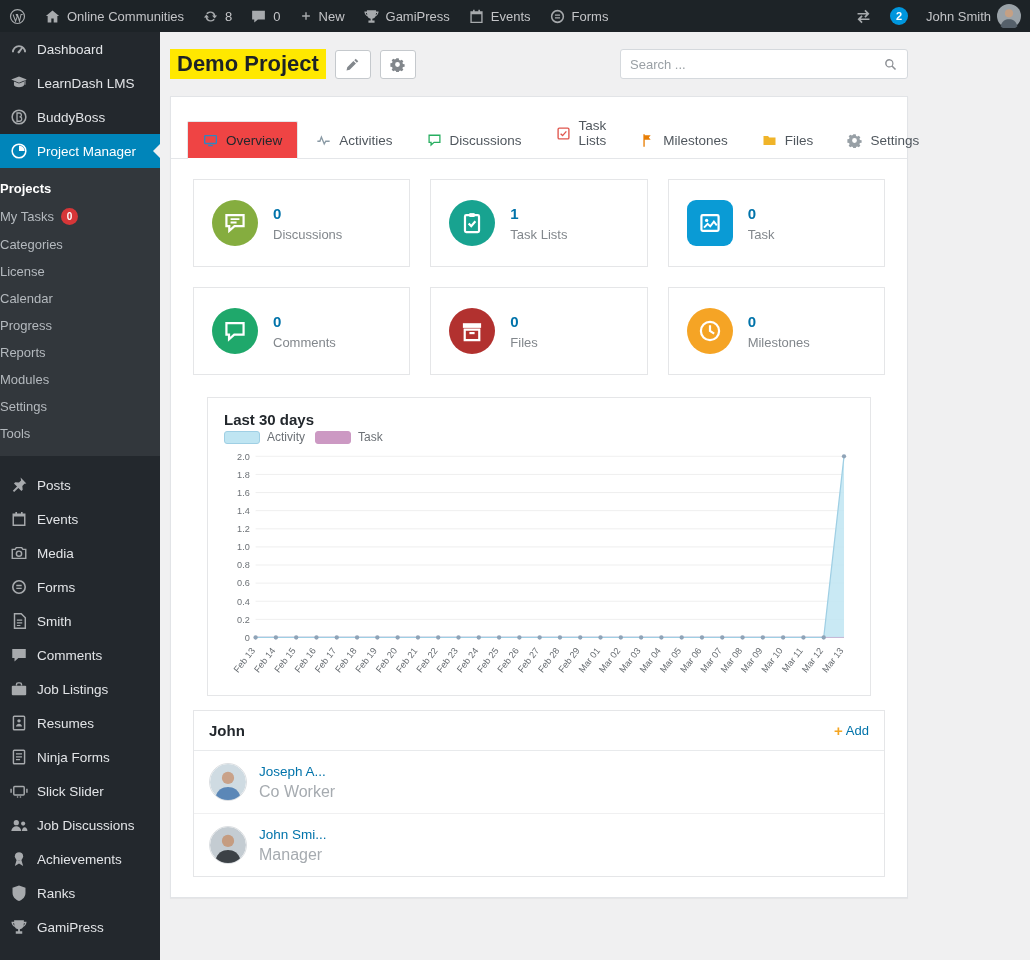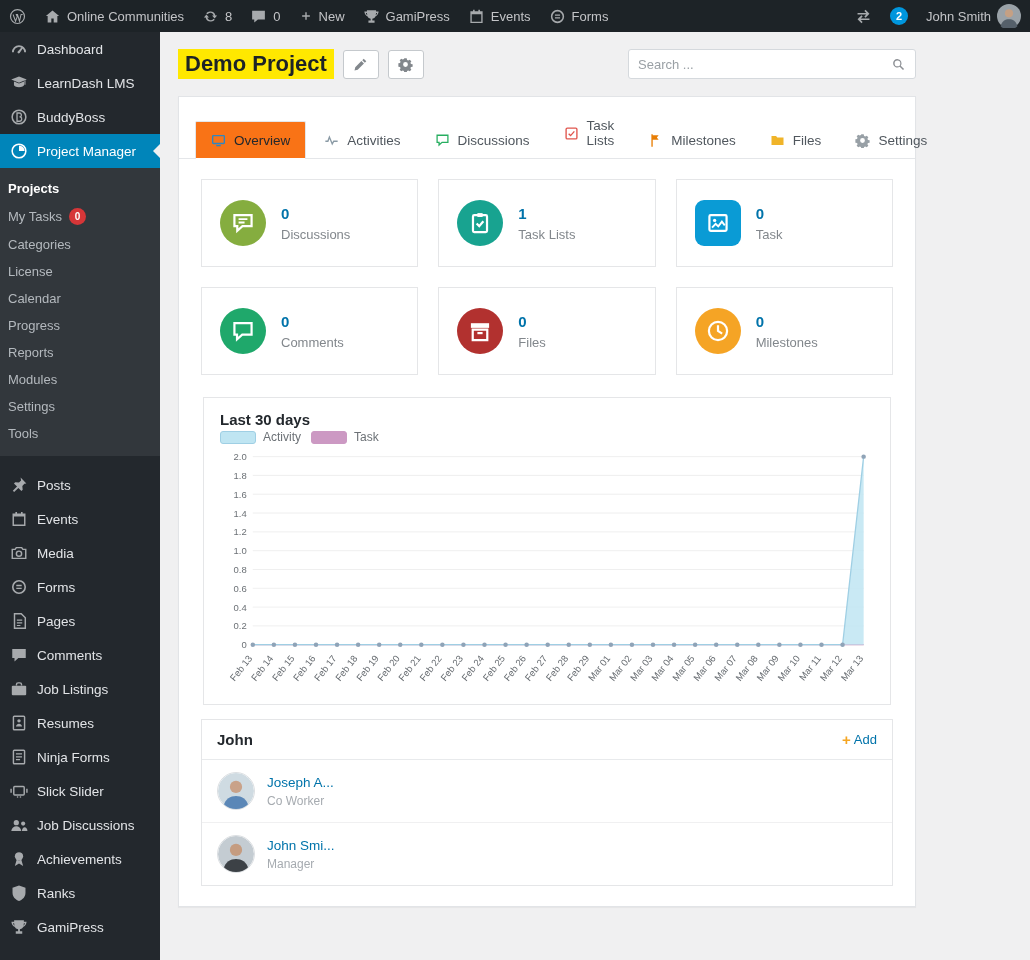--- a/index.html
+++ b/index.html
@@ -21,68 +21,68 @@
 .ab-avatar svg{width:100%;height:100%;display:block}
 
 
 .sidebar{position:absolute;top:32px;left:0;width:160px;height:928px;background:#23282d;color:#eee;overflow:hidden}
 .menu-item{position:relative;display:flex;align-items:center;gap:9px;padding:8px 10px;font-size:13.5px;color:#e2e4e7;cursor:pointer}
 .menu-item .mi-icon{color:#a7aaad}
 .menu-item.active{background:var(--accent);color:#fff}
 .menu-item.active .mi-icon{color:#fff}
 .menu-item.active::after{content:"";position:absolute;right:0;top:50%;transform:translateY(-50%);border:7px solid transparent;border-right-color:#f0f0f1}
 .submenu{background:#32373c;padding:7px 0 9px}
-.sub-item{display:flex;align-items:center;padding:6px 8px;font-size:13px;color:#b4b9be;cursor:pointer}
+.sub-item{display:flex;align-items:center;padding:6px 0;font-size:13px;color:#b4b9be;cursor:pointer}
 .sub-item.current{color:#fff;font-weight:700}
 .badge{margin-left:7px;background:var(--badge);color:#fff;font-size:10px;font-weight:700;min-width:17px;height:17px;border-radius:9px;display:inline-flex;align-items:center;justify-content:center;padding:0 5px}
 .menu-bottom{padding-top:12px}
 
 
-.main{position:absolute;left:160px;top:32px;width:774px;height:928px;padding:14px 18px 0;overflow:hidden}
+.main{position:absolute;left:152px;top:32px;width:774px;height:928px;padding:14px 18px 0;overflow:hidden}
 .header-row{display:flex;align-items:center;height:36px}
 .page-title{font-size:22px;font-weight:700;color:#1d2327;background:var(--highlight);padding:3px 7px;line-height:1.1}
 .icon-btn{width:36px;height:29px;background:#fff;border:1px solid #c5c9cd;border-radius:3px;display:inline-flex;align-items:center;justify-content:center;color:#82878c;cursor:pointer;margin-left:9px}
 .icon-btn .svg-icon{width:15px;height:15px}
 .search-box{margin-left:auto;width:288px;height:30px;background:#fff;border:1px solid #d5d9dd;border-radius:3px;display:flex;align-items:center;padding:0 9px;gap:16px}
 .search-box input{flex:1;border:none;outline:none;font-size:13px;color:#50575e;font-family:inherit;background:transparent}
 .search-box input::placeholder{color:#9aa0a5}
 .search-box .svg-icon{width:15px;height:15px;color:#8c8f94;cursor:pointer}
 
 .card{background:#fff;border:1px solid #e2e4e7;margin-top:14px;box-shadow:0 1px 1px rgba(0,0,0,.04)}
 
 .tabs{display:flex;align-items:flex-end;padding:9px 16px 0;border-bottom:1px solid #e4e6e9;gap:2px}
 .tab{display:flex;align-items:center;gap:8px;padding:11px 15px;font-size:13.5px;color:#50575e;cursor:pointer;border:1px solid transparent;border-bottom:none;margin-bottom:-1px;border-radius:2px 2px 0 0;position:relative}
-.tab.active{background:#f97316;border-color:#e4e6e9;color:#23282d}
+.tab.active{background:#ef4444;border-color:#e4e6e9;color:#23282d}
 .tab.active::after{content:"";position:absolute;left:0;right:0;bottom:-1px;height:2px;background:#fff}
 
 .stats{display:grid;grid-template-columns:repeat(3,1fr);gap:20px;padding:20px 22px}
 .stat-card{border:1px solid #e5e6e8;height:88px;display:flex;align-items:center;padding:0 18px;gap:15px;background:#fff}
 .stat-icon{width:46px;height:46px;display:inline-flex;align-items:center;justify-content:center;color:#fff;flex:none}
 .stat-icon svg{width:26px;height:26px}
 .stat-count{color:var(--link);font-weight:700;font-size:15px}
 .stat-label{color:#82878c;font-size:13px;margin-top:5px}
 
-.chart-box{margin:2px 24px 0;border:1px solid #e5e6e8;padding:13px 16px 6px}
+.chart-box{margin:2px 36px 0;border:1px solid #e5e6e8;padding:13px 16px 6px}
 .chart-title{font-size:15px;font-weight:700;color:#23282d}
 .legend{display:flex;justify-content:flex-start;gap:10px;margin:2px 0 4px}
 .legend-item{display:inline-flex;align-items:center;gap:7px;color:#6c7176;font-size:12px}
 .legend-swatch{width:36px;height:13px;border-radius:3px;border:1px solid rgba(0,0,0,.15)}
 .chart-wrap{line-height:0}
 
 .users-box{margin:14px 22px 20px;border:1px solid #e5e6e8}
 .users-header{display:flex;align-items:center;justify-content:space-between;padding:11px 15px;border-bottom:1px solid #e8eaec}
 .users-title{font-size:15px;font-weight:700;color:#23282d}
 .add-link{font-size:13px;color:var(--link);text-decoration:none;cursor:pointer;display:inline-flex;align-items:center;gap:3px}
 .add-link .plus{color:#f5a623;font-weight:700;font-size:15px}
 .user-row{display:flex;align-items:center;gap:12px;padding:12px 15px;border-top:1px solid #f0f0f1;cursor:pointer}
 .user-row:first-child{border-top:none}
 .avatar{width:38px;height:38px;border-radius:50%;overflow:hidden;border:1px solid #dcdfe2;flex:none;line-height:0}
 .avatar svg{width:100%;height:100%;display:block}
 .user-name{color:var(--link);font-size:13.5px;text-decoration:none;display:inline-block}
-.user-role{color:#a6abb0;font-size:12px;margin-top:4px}
+.user-role{color:#a6abb0;font-size:16px;margin-top:4px}
 </style>
 </head>
 <body>
 
 <div class="adminbar">
   <div class="ab-item">
     <span class="svg-icon">
         <svg xmlns="http://www.w3.org/2000/svg" viewBox="0 0 20 20" fill="currentColor">
           <circle cx="10" cy="10" r="8.2" fill="none" stroke="currentColor" stroke-width="1.4"></circle>
           <path d="M4.8 7.6l2.9 7.9 2-5.4-1.1-2.5h1.4l2.3 7.9 1.9-7.9h1.9" fill="none" stroke="currentColor" stroke-width="1.2"></path>
@@ -277,21 +277,21 @@
         </span>
         <span class="mi-label">Forms</span>
       </div>
       <div class="menu-item">
         <span class="svg-icon i18 mi-icon">
           <svg xmlns="http://www.w3.org/2000/svg" viewBox="0 0 20 20" fill="currentColor">
             <path d="M5 2h7.5L17 6.5V18H5z" fill="none" stroke="currentColor" stroke-width="1.6"></path>
             <path d="M7.6 9h6M7.6 12h6M7.6 15h4" stroke="currentColor" stroke-width="1.3" fill="none"></path>
           </svg>
         </span>
-        <span class="mi-label">Pages</span>
+        <span class="mi-label">Smith</span>
       </div>
       <div class="menu-item">
         <span class="svg-icon i18 mi-icon">
           <svg xmlns="http://www.w3.org/2000/svg" viewBox="0 0 20 20" fill="currentColor">
             <path d="M2.5 3.2h15v10.2h-8.2l-4.3 3.8v-3.8H2.5z"></path>
           </svg>
         </span>
         <span class="mi-label">Comments</span>
       </div>
       <div class="menu-item">

